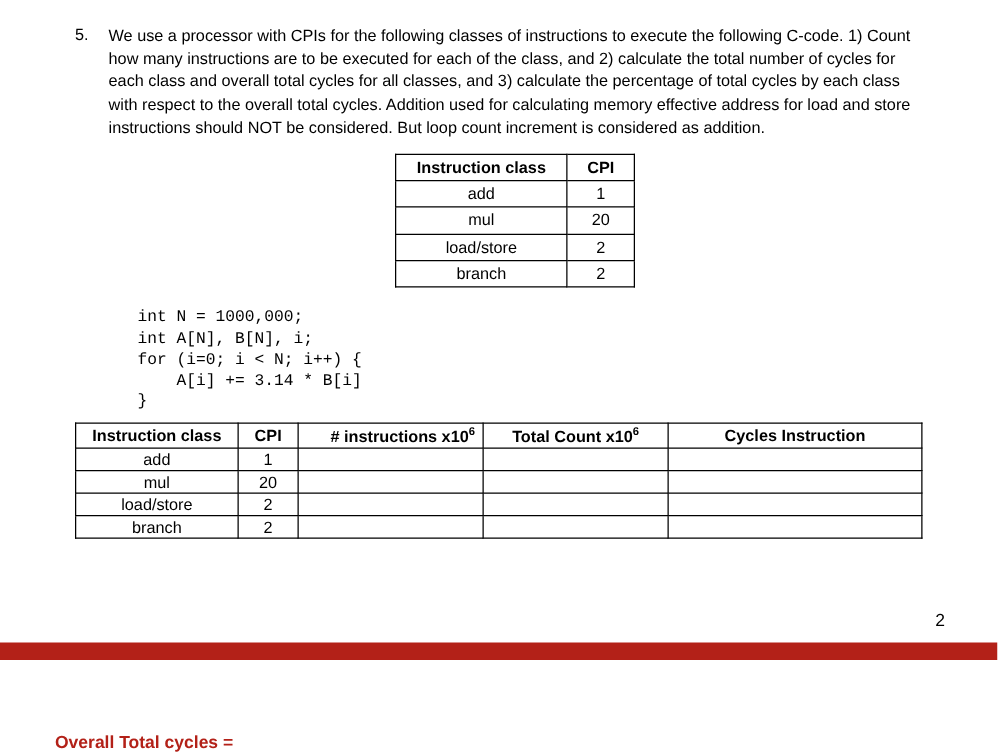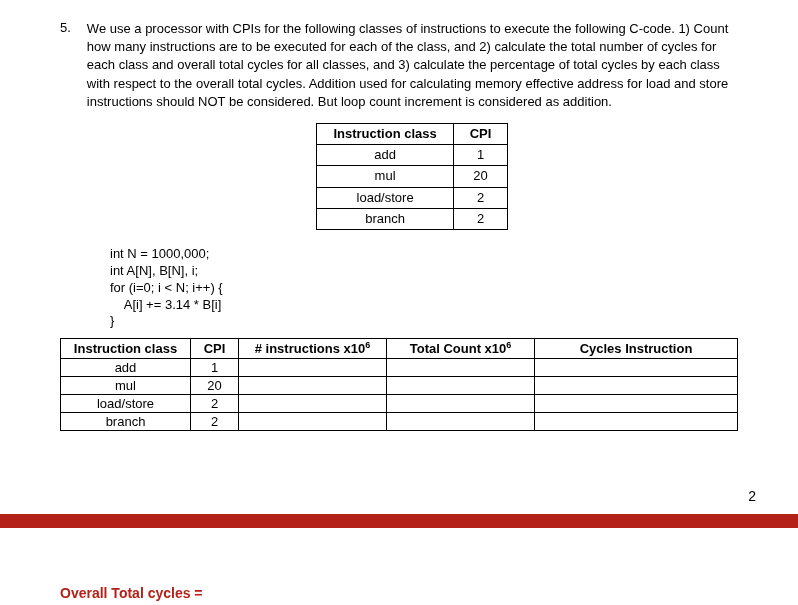--- a/index.html
+++ b/index.html
@@ -33,21 +33,21 @@
       font-size: 13px;
     }
     .cpi-table td, .cpi-table th {
       border: 1px solid #000;
       padding: 1px 16px;
       text-align: center;
       font-weight: normal;
     }
     .cpi-table th { font-weight: bold; }
     .code-block {
-      font-family: Liberation Sans, sans-serif;
+      font-family: Liberation Mono, monospace;
       font-size: 13px;
       margin: 16px 0 8px 50px;
       white-space: pre;
       line-height: 1.3;
     }
     .calc-table {
       border-collapse: collapse;
       font-size: 13px;
       width: 100%;
       margin-top: 2px;
@@ -68,21 +68,21 @@
     .red-bar {
       position: absolute;
       left: 0;
       right: 0;
       top: 514px;
       height: 14px;
       background: #b32118;
     }
     .overall {
       position: absolute;
-      left: 60px;
+      left: 44px;
       top: 585px;
       font-size: 14px;
       font-weight: bold;
       color: #b32118;
     }
   </style>
 </head>
 <body>
 
 <div class="content">
@@ -122,21 +122,21 @@
 <span>int A[N], B[N], i;</span>
 <span>for (i=0; i &lt; N; i++) {</span>
 <span>    A[i] += 3.14 * B[i]</span>
 <span>}</span></div>
 
   <table class="calc-table">
     <tbody>
         <tr>
       <th style="width:130px;">Instruction class</th>
       <th style="width:48px;">CPI</th>
-      <th style="width:148px;"><span># instructions x10</span><span class="sup">6</span></th>
+      <th style="width:148px;text-align:right;"><span># instructions x10</span><span class="sup">6</span></th>
       <th style="width:148px;"><span>Total Count x10</span><span class="sup">6</span></th>
       <th>Cycles Instruction</th>
     </tr>
     <tr>
       <td>add</td>
       <td>1</td>
       <td></td>
       <td></td>
       <td></td>
     </tr>

